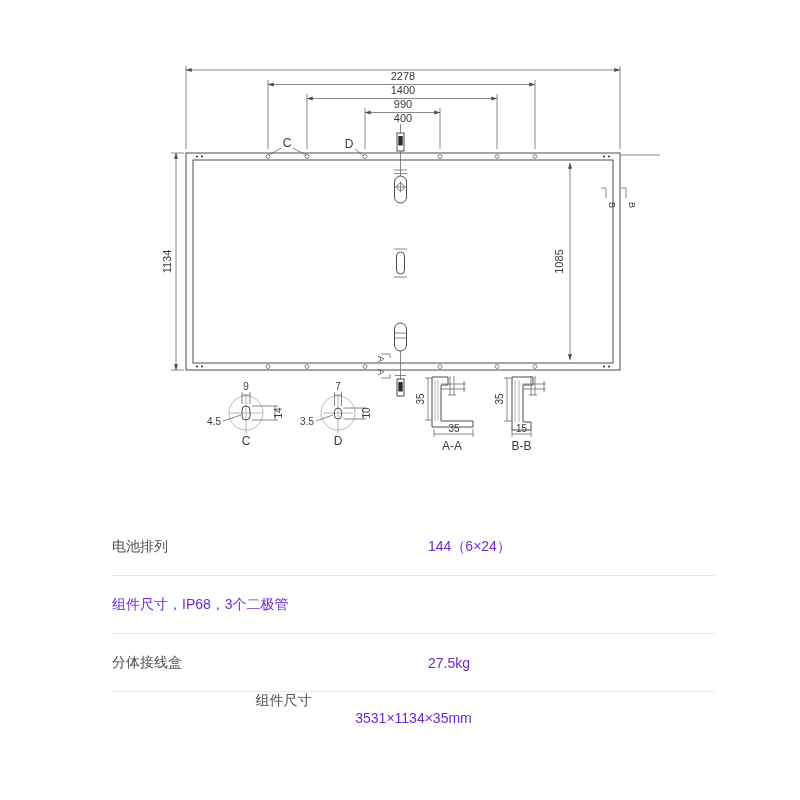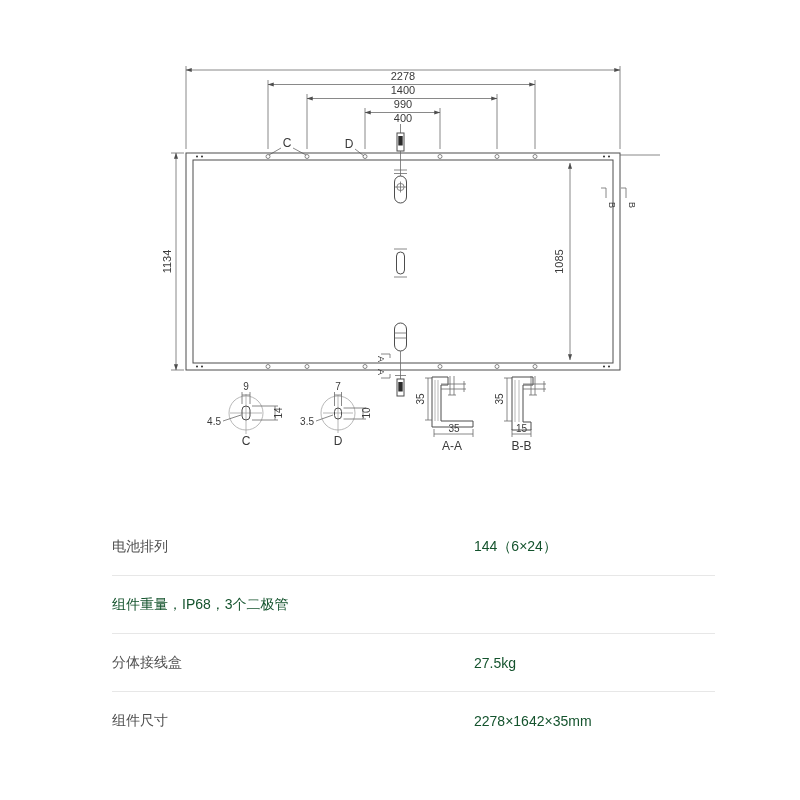--- a/index.html
+++ b/index.html
@@ -5,24 +5,24 @@
   html,body{margin:0;padding:0;background:#ffffff;}
   .page{position:relative;width:800px;height:764px;background:#ffffff;overflow:hidden;
         font-family:"Liberation Sans",sans-serif;}
   svg{position:absolute;left:0;top:0;}
   svg .ln{stroke:#4d4d4d;stroke-width:1;fill:none;}
   svg .med{stroke:#6b6b6b;stroke-width:.8;fill:none;}
   svg .thin{stroke:#9a9a9a;stroke-width:.7;fill:none;}
   svg .t{fill:#3a3a3a;stroke:none;font-family:"Liberation Sans",sans-serif;}
   svg .blk{fill:#2b2b2b;stroke:none;}
   .spec-table{position:absolute;left:112px;top:518px;width:603px;}
-  .spec-row{height:57px;display:flex;align-items:center;border-bottom:1px solid #e7e7e7;gap:46px;}
-  .spec-row:last-child{border-bottom:none;}
+  .spec-row{height:57px;display:flex;align-items:center;border-bottom:1px solid #e7e7e7;}
+  .spec-row:last-child{border-bottom:none;flex-direction:column;}
   .spec-label{width:316px;font-size:14px;color:#4f4f4f;flex:none;}
-  .spec-value{font-size:14px;color:#14532d;}
+  .spec-value{font-size:14px;color:#6d28d9;}
 </style>
 </head>
 <body>
 
 <div class="page">
 
   <svg width="800" height="505" viewBox="0 0 800 505">
     <defs>
       <marker id="arw" viewBox="0 0 10 10" refX="9" refY="5" markerWidth="8" markerHeight="8" orient="auto-start-reverse">
         <path d="M0,1.8 L9.5,5 L0,8.2 z" fill="#4d4d4d"></path>
@@ -232,25 +232,25 @@
       <text class="t" x="521.5" y="450" font-size="12" text-anchor="middle">B-B</text>
     </g>
   </svg>
 
   <div class="spec-table">
     <div class="spec-row">
       <span class="spec-label">电池排列</span>
       <span class="spec-value">144（6×24）</span>
     </div>
     <div class="spec-row">
-      <span class="spec-value">组件重量，IP68，3个二极管</span>
+      <span class="spec-value">组件尺寸，IP68，3个二极管</span>
     </div>
     <div class="spec-row">
       <span class="spec-label">分体接线盒</span>
       <span class="spec-value">27.5kg</span>
     </div>
     <div class="spec-row">
       <span class="spec-label">组件尺寸</span>
-      <span class="spec-value">2278×1642×35mm</span>
+      <span class="spec-value">3531×1134×35mm</span>
     </div>
   </div>
 
 </div>
 
 </body></html>

